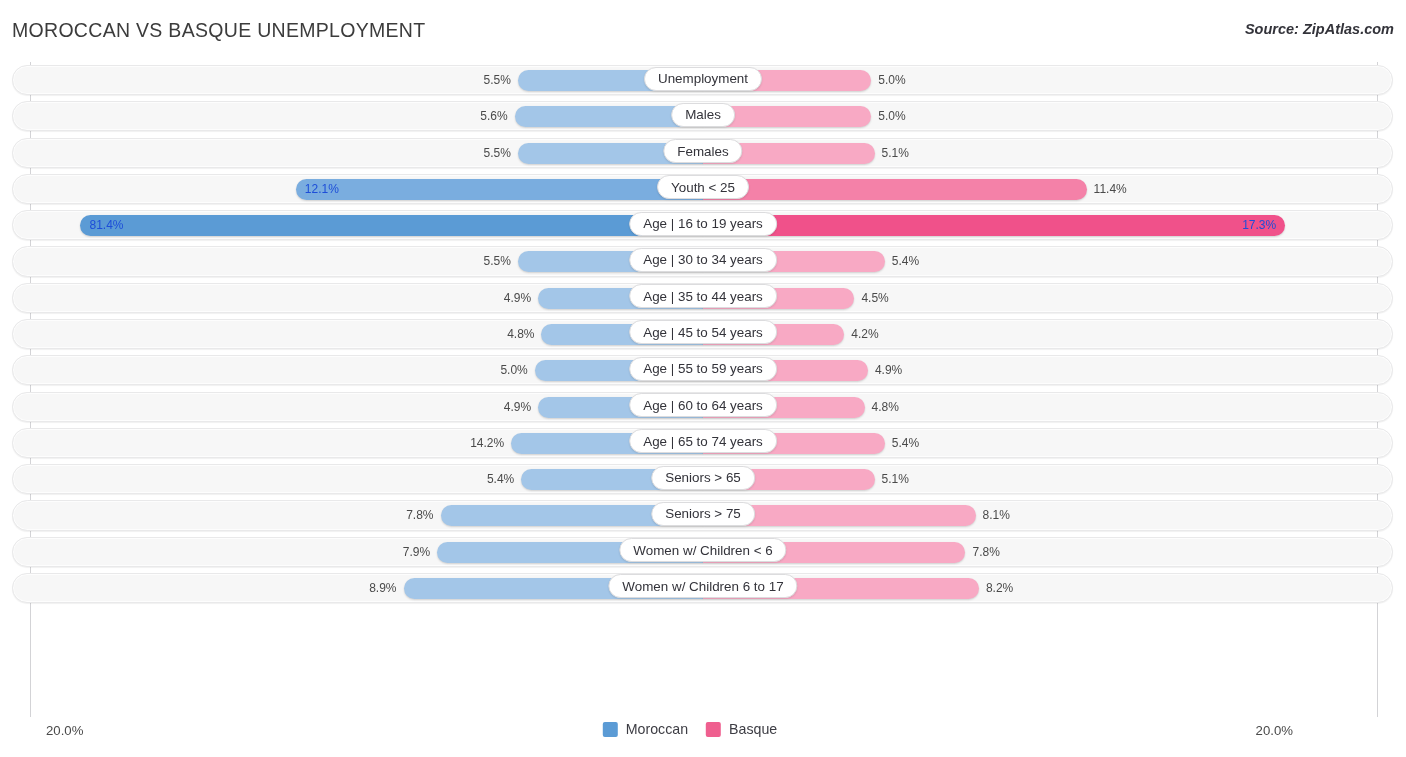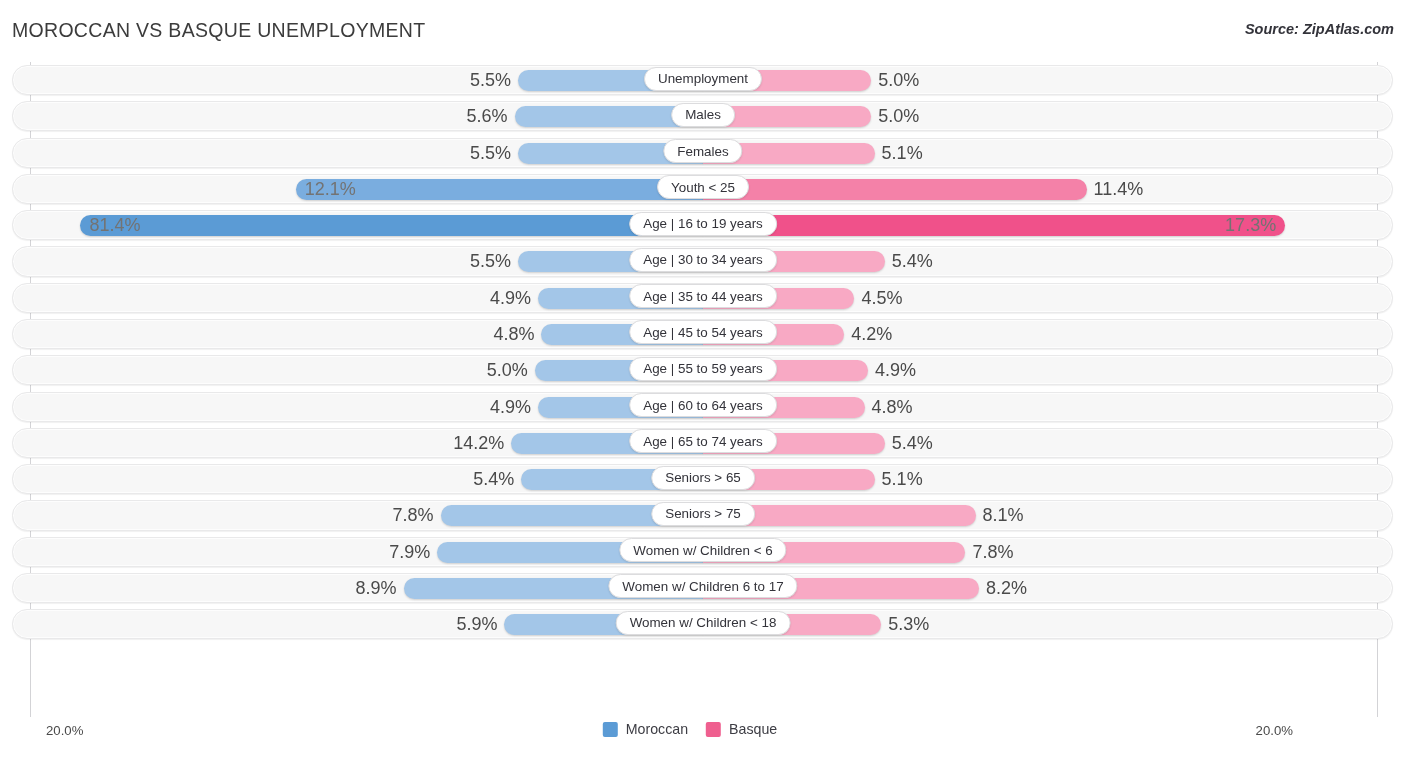--- a/index.html
+++ b/index.html
@@ -45,23 +45,23 @@
   .bar {
     position: absolute; top: 8px; height: 21px;
     border-radius: 11px;
     box-shadow: 0 1px 2px rgba(0,0,0,0.16);
   }
   .bar.left  { border-top-right-radius: 0; border-bottom-right-radius: 0; }
   .bar.right { border-top-left-radius: 0;  border-bottom-left-radius: 0; }
 
   .val {
     position: absolute; top: 10px;
-    font-size: 18px; color: #4a4a4a; white-space: nowrap; line-height: 16px;
-  }
-  .val.inside { color: #737373; }
+    font-size: 12px; color: #4a4a4a; white-space: nowrap; line-height: 16px;
+  }
+  .val.inside { color: #1d4ed8; }
 
   .center-pill {
     position: absolute; top: 4.5px; left: 50%; transform: translateX(-50%);
     height: 24px; padding: 0 13px;
     background: #ffffff;
     border: 1px solid #dcdcde;
     border-radius: 13px;
     display: flex; align-items: center; justify-content: center;
     font-size: 13.4px; color: #33333a; white-space: nowrap;
     box-shadow: 0 1px 2px rgba(0,0,0,0.10);
@@ -210,28 +210,20 @@
           <div class="center-pill">Women w/ Children &lt; 6</div>
         </div>
         <div class="row">
           <div class="track"></div>
           <div class="bar left" style="left: 403.515px; width: 299.485px; background: rgb(163, 198, 232);"></div>
           <div class="bar right" style="left: 703px; width: 275.93px; background: rgb(248, 169, 196);"></div>
           <div class="val" style="left: auto; right: 1009.49px;">8.9%</div>
           <div class="val" style="left: 985.93px;">8.2%</div>
           <div class="center-pill">Women w/ Children 6 to 17</div>
         </div>
-        <div class="row">
-          <div class="track"></div>
-          <div class="bar left" style="left: 504.465px; width: 198.535px; background: rgb(163, 198, 232);"></div>
-          <div class="bar right" style="left: 703px; width: 178.345px; background: rgb(248, 169, 196);"></div>
-          <div class="val" style="left: auto; right: 908.535px;">5.9%</div>
-          <div class="val" style="left: 888.345px;">5.3%</div>
-          <div class="center-pill">Women w/ Children &lt; 18</div>
-        </div>
       </div>
   </div>
 
   <div class="foot">
     <div class="foot-tick l">20.0%</div>
     <div class="foot-tick r">20.0%</div>
     <div class="legend" id="legend">
         <div class="legend-item">
           <span class="legend-swatch" style="background: rgb(91, 155, 213);"></span>
           <span class="legend-label">Moroccan</span>

